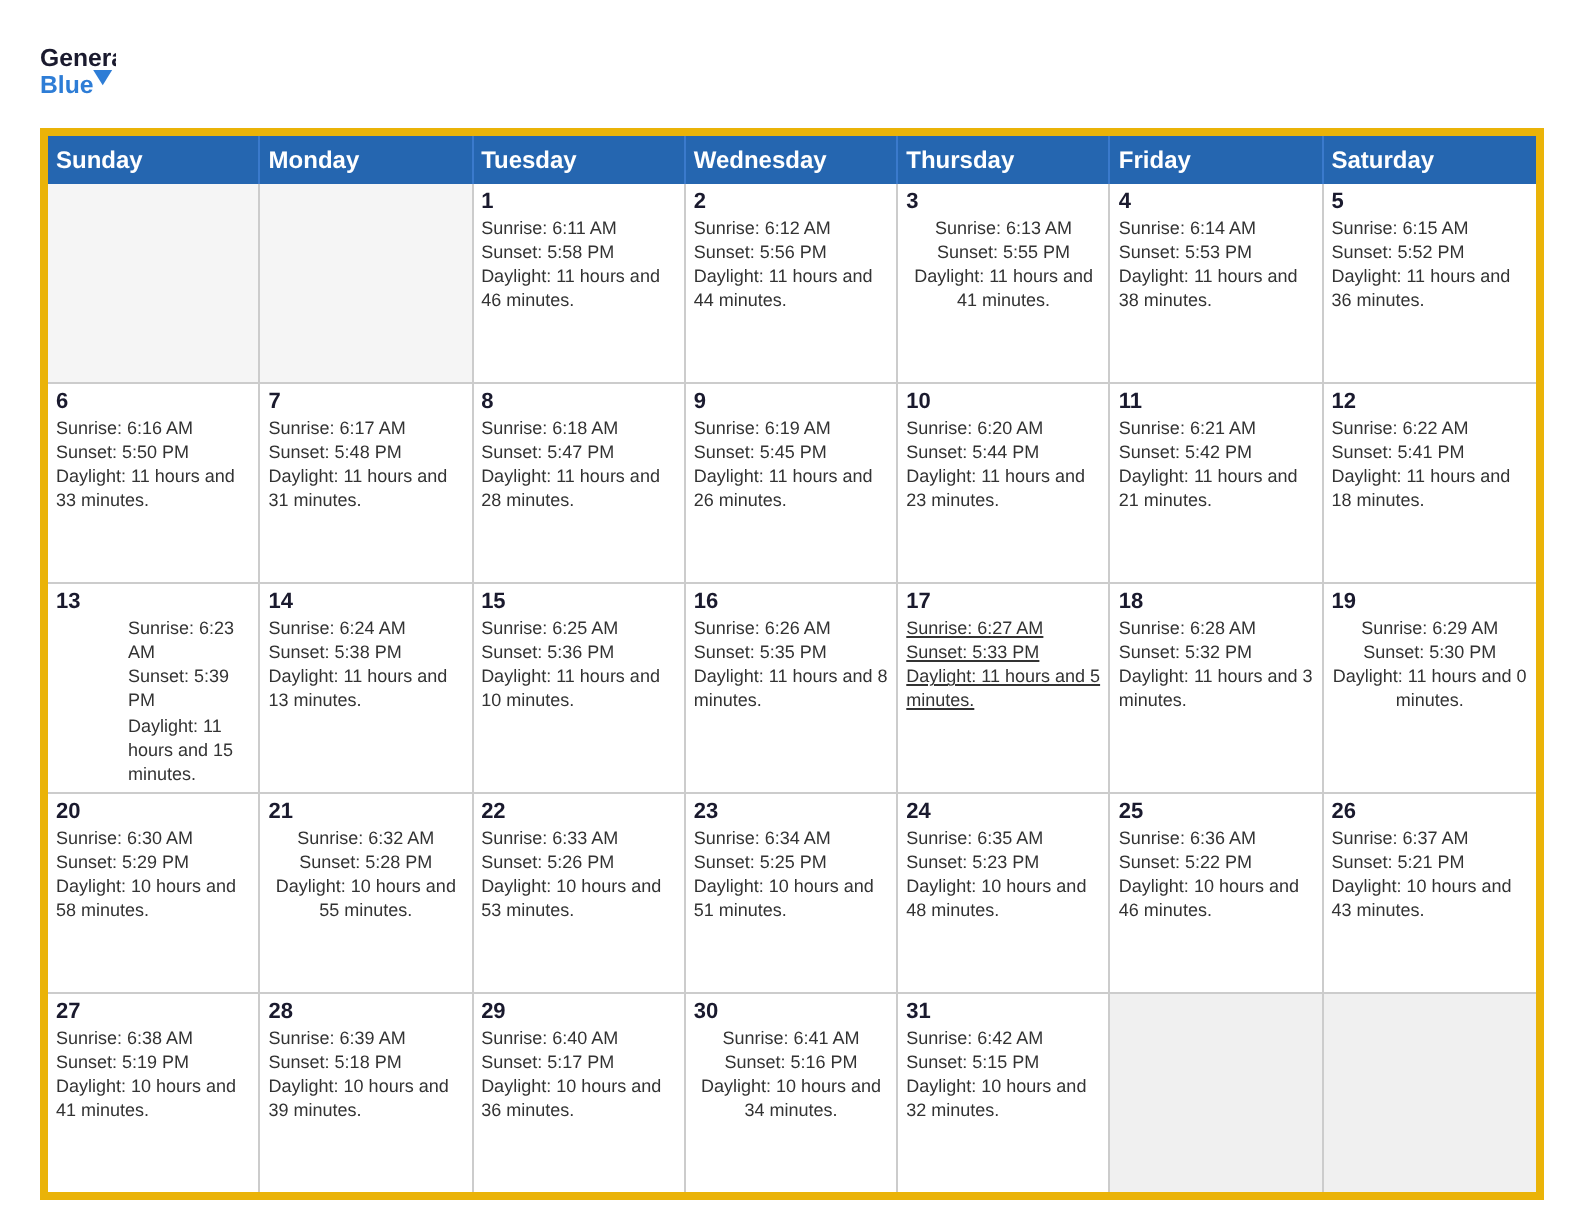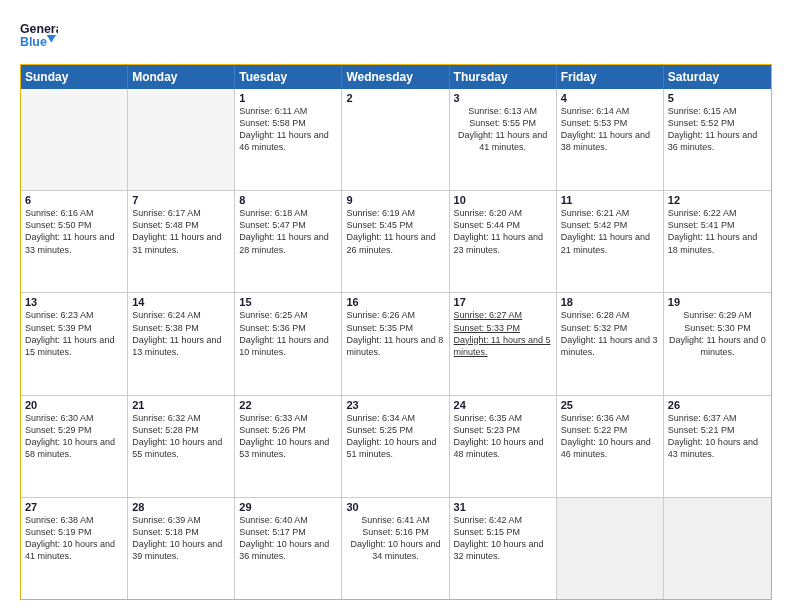--- a/index.html
+++ b/index.html
@@ -33,21 +33,21 @@
       line-height: 1.1;
     }
     .subtitle {
       font-size: 15px;
       color: #444;
     }
     .calendar {
       flex: 1;
       display: flex;
       flex-direction: column;
-      border: 1px solid #eab308;
+      border: 4px solid #eab308;
     }
     .cal-header {
       display: grid;
       grid-template-columns: repeat(7, 1fr);
       background: #2566b0;
     }
     .cal-header-cell {
       color: #fff;
       font-size: 12px;
       font-weight: bold;
@@ -139,20 +139,23 @@
           <div class="cal-cell empty"></div>
           <div class="cal-cell empty"></div>
           <div class="cal-cell">
             <span class="day-num">1</span>
             <div class="cell-text" style="white-space: pre-line;">Sunrise: 6:11 AM
 Sunset: 5:58 PM
 Daylight: 11 hours and 46 minutes.</div>
           </div>
           <div class="cal-cell">
             <span class="day-num">2</span>
+            <div class="cell-text" style="white-space: pre-line;">Sunrise: 6:12 AM
+Sunset: 5:56 PM
+Daylight: 11 hours and 44 minutes.</div>
           </div>
           <div class="cal-cell">
             <span class="day-num">3</span>
             <div class="cell-text" style="white-space: pre-line; text-align: center;">Sunrise: 6:13 AM
 Sunset: 5:55 PM
 Daylight: 11 hours and 41 minutes.</div>
           </div>
           <div class="cal-cell">
             <span class="day-num">4</span>
             <div class="cell-text" style="white-space: pre-line;">Sunrise: 6:14 AM
@@ -206,21 +209,21 @@
           <div class="cal-cell">
             <span class="day-num">12</span>
             <div class="cell-text" style="white-space: pre-line;">Sunrise: 6:22 AM
 Sunset: 5:41 PM
 Daylight: 11 hours and 18 minutes.</div>
           </div>
         </div>
         <div class="cal-row">
           <div class="cal-cell">
             <span class="day-num">13</span>
-            <div class="cell-text" style="white-space: pre-line;">Sunrise: 6:23 AM
+            <div class="cell-text" style="white-space: pre-line; margin-left: 36px;">Sunrise: 6:23 AM
 Sunset: 5:39 PM
 Daylight: 11 hours and 15 minutes.</div>
           </div>
           <div class="cal-cell">
             <span class="day-num">14</span>
             <div class="cell-text" style="white-space: pre-line;">Sunrise: 6:24 AM
 Sunset: 5:38 PM
 Daylight: 11 hours and 13 minutes.</div>
           </div>
           <div class="cal-cell">
@@ -256,21 +259,21 @@
         </div>
         <div class="cal-row">
           <div class="cal-cell">
             <span class="day-num">20</span>
             <div class="cell-text" style="white-space: pre-line;">Sunrise: 6:30 AM
 Sunset: 5:29 PM
 Daylight: 10 hours and 58 minutes.</div>
           </div>
           <div class="cal-cell">
             <span class="day-num">21</span>
-            <div class="cell-text" style="white-space: pre-line;">Sunrise: 6:32 AM
+            <div class="cell-text" style="white-space: pre-line; text-align: center;">Sunrise: 6:32 AM
 Sunset: 5:28 PM
 Daylight: 10 hours and 55 minutes.</div>
           </div>
           <div class="cal-cell">
             <span class="day-num">22</span>
             <div class="cell-text" style="white-space: pre-line;">Sunrise: 6:33 AM
 Sunset: 5:26 PM
 Daylight: 10 hours and 53 minutes.</div>
           </div>
           <div class="cal-cell">

